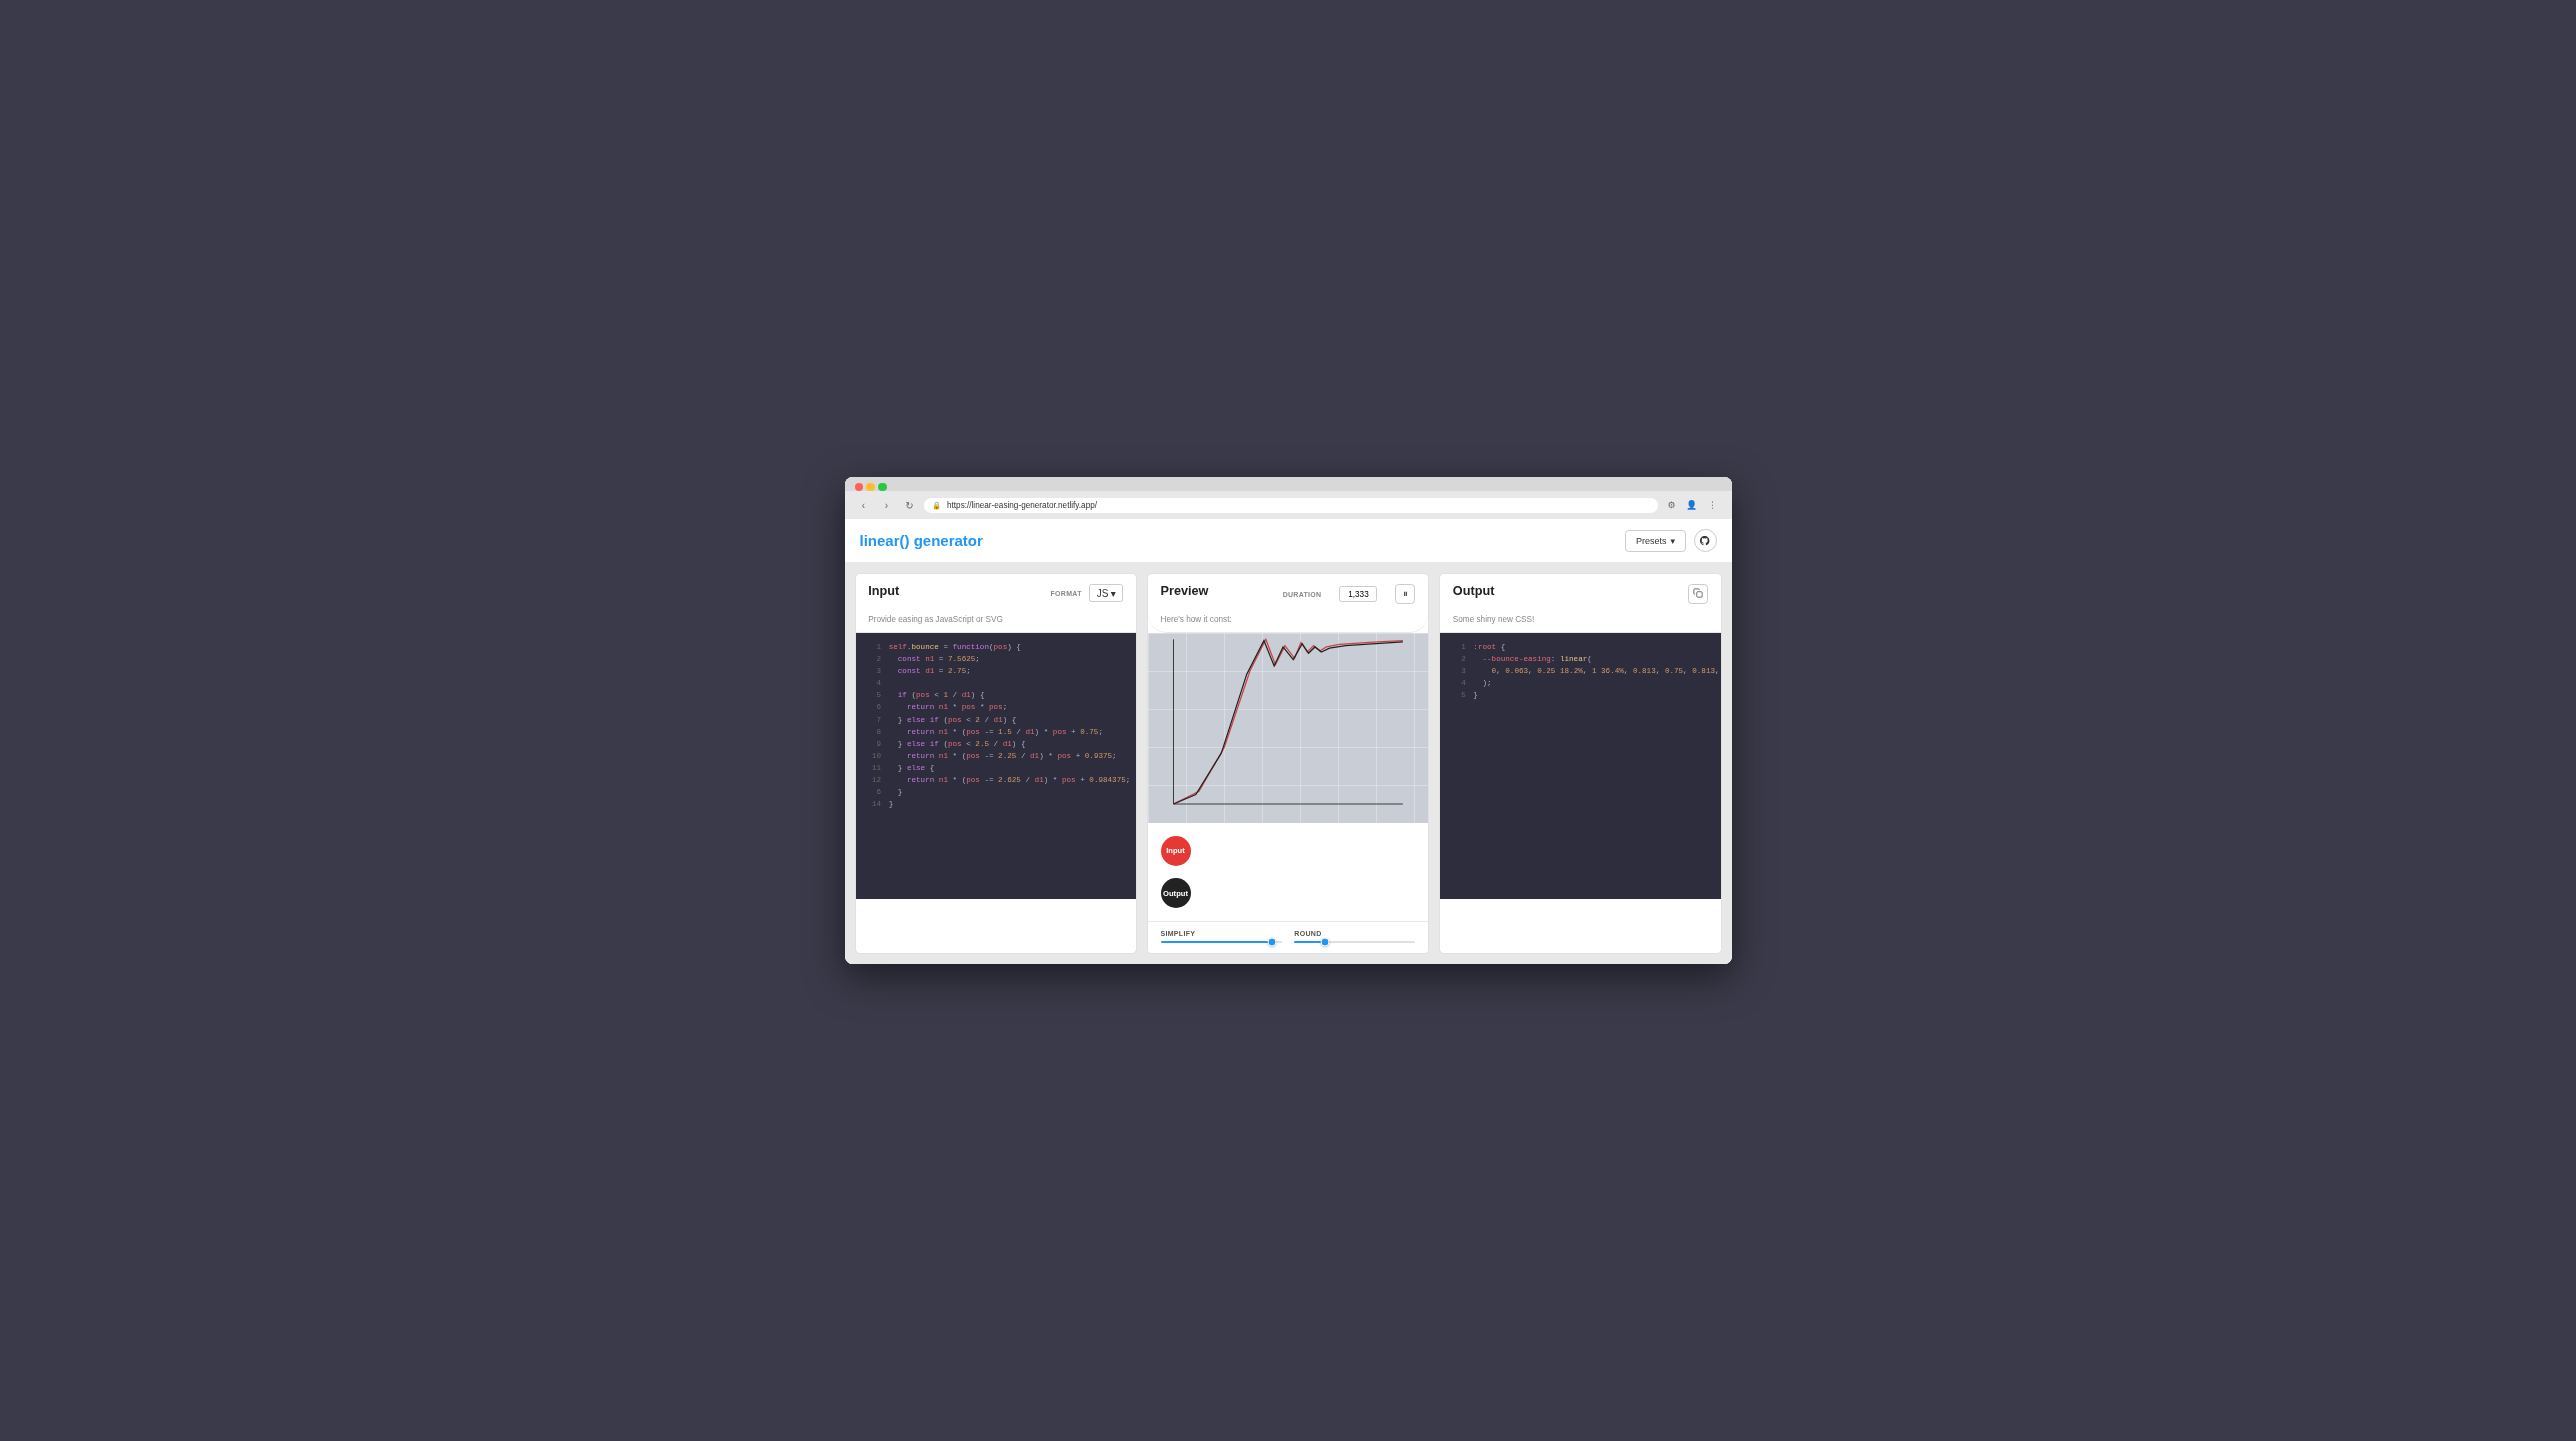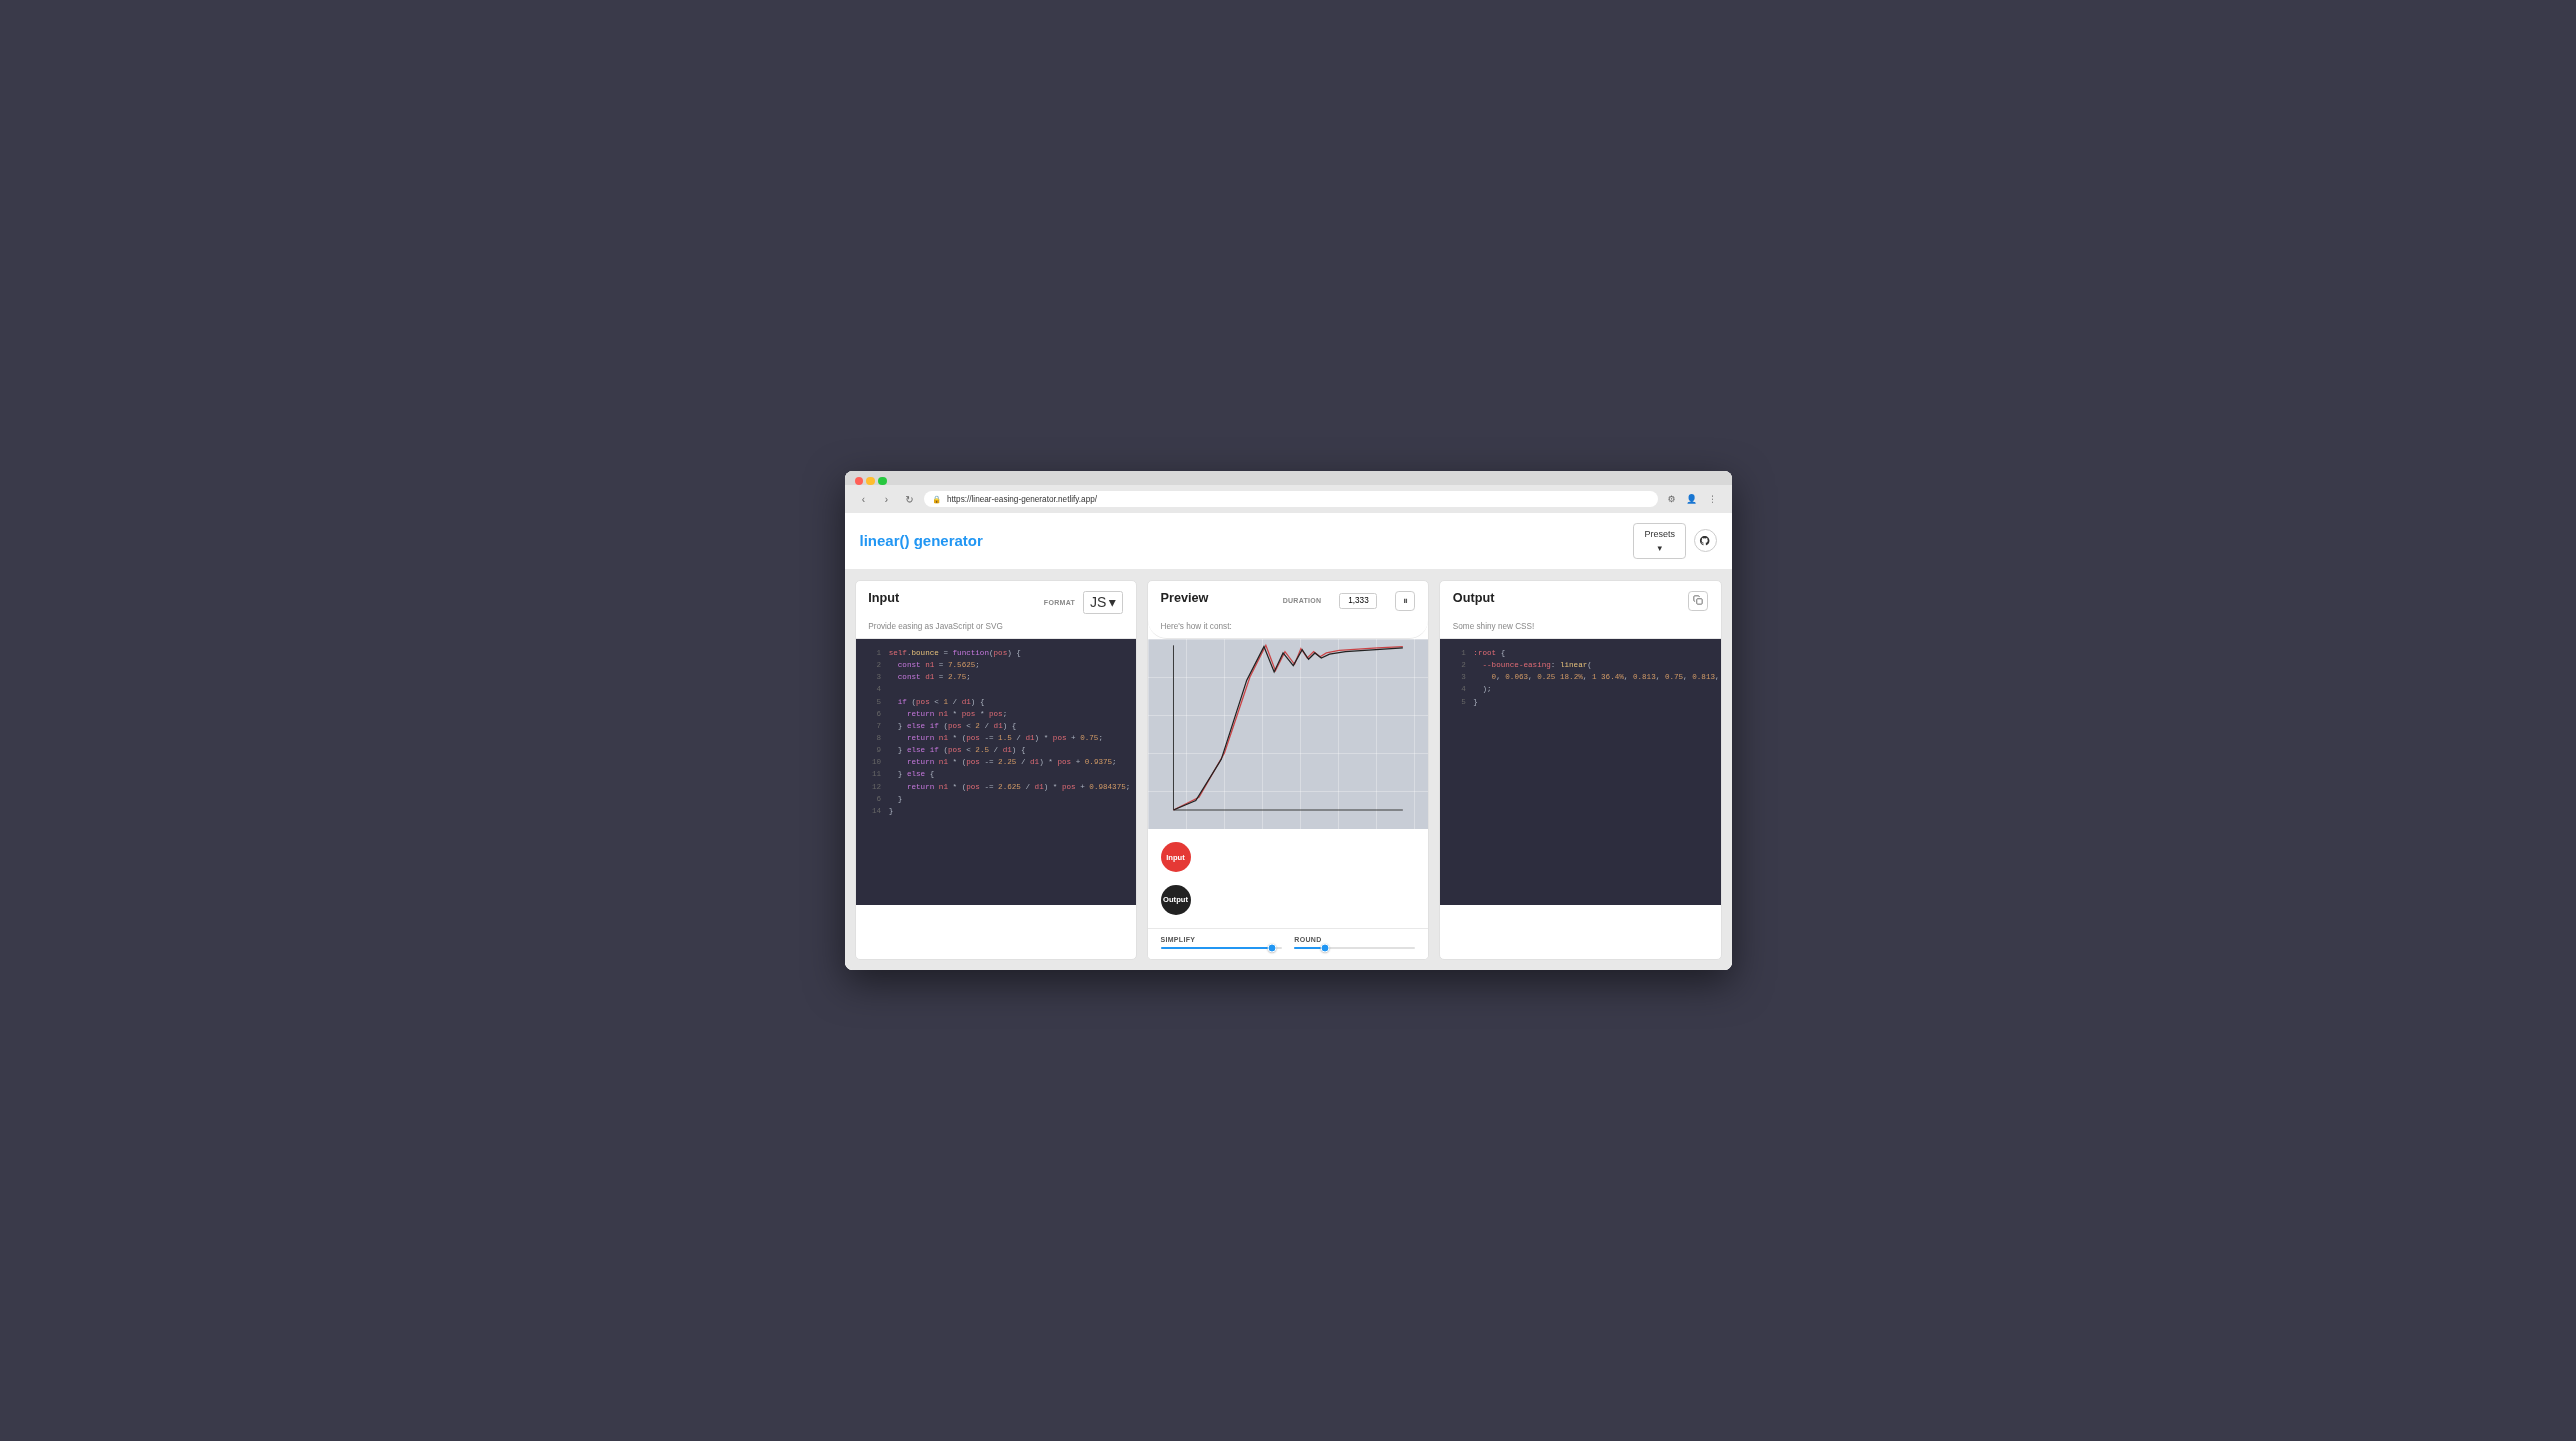--- a/index.html
+++ b/index.html
@@ -188,21 +188,20 @@
       display: flex;
       align-items: center;
       gap: 3.8px;
       padding: 5px 10px;
       border: 0.6px solid #ccc;
       border-radius: 3.8px;
       background: white;
       cursor: pointer;
       font-size: 9px;
       color: #333;
-      flex-direction: column;
     }
 
     .github-btn {
       width: 23px;
       height: 23px;
       border: 0.6px solid #ccc;
       border-radius: 50%;
       display: flex;
       align-items: center;
       justify-content: center;
@@ -263,21 +262,21 @@
 
     .format-select {
       display: flex;
       align-items: center;
       gap: 2.5px;
       padding: 2.5px 6.3px;
       border: 0.6px solid #ccc;
       border-radius: 2.5px;
       background: white;
       cursor: pointer;
-      font-size: 14px;
+      font-size: 10px;
       color: #333;
     }
 
     
     .code-editor {
       background: #2d2d3e;
       padding: 7.6px 0;
       font-family: 'Courier New', monospace;
       font-size: 7.6px;
       line-height: 1.6;

